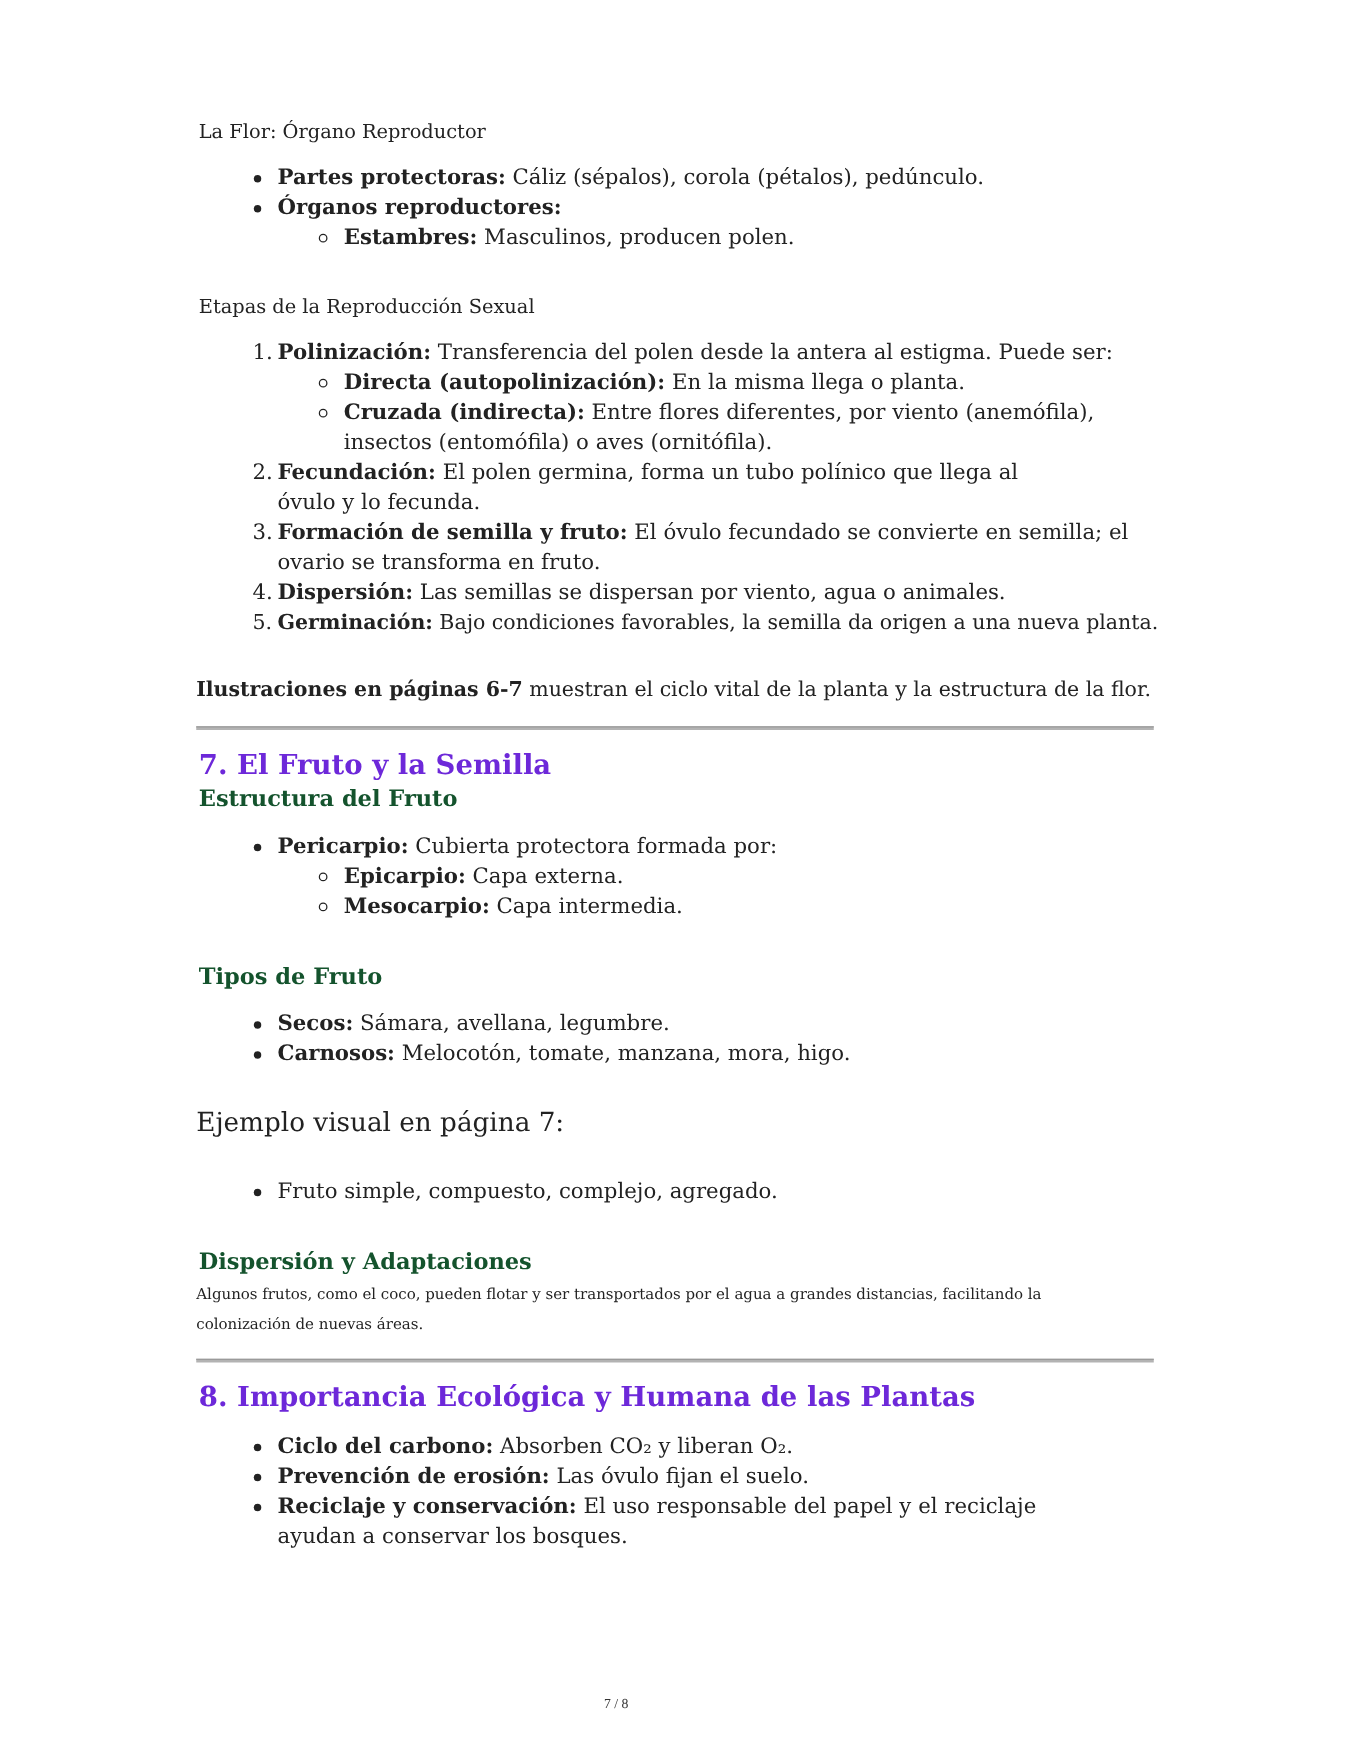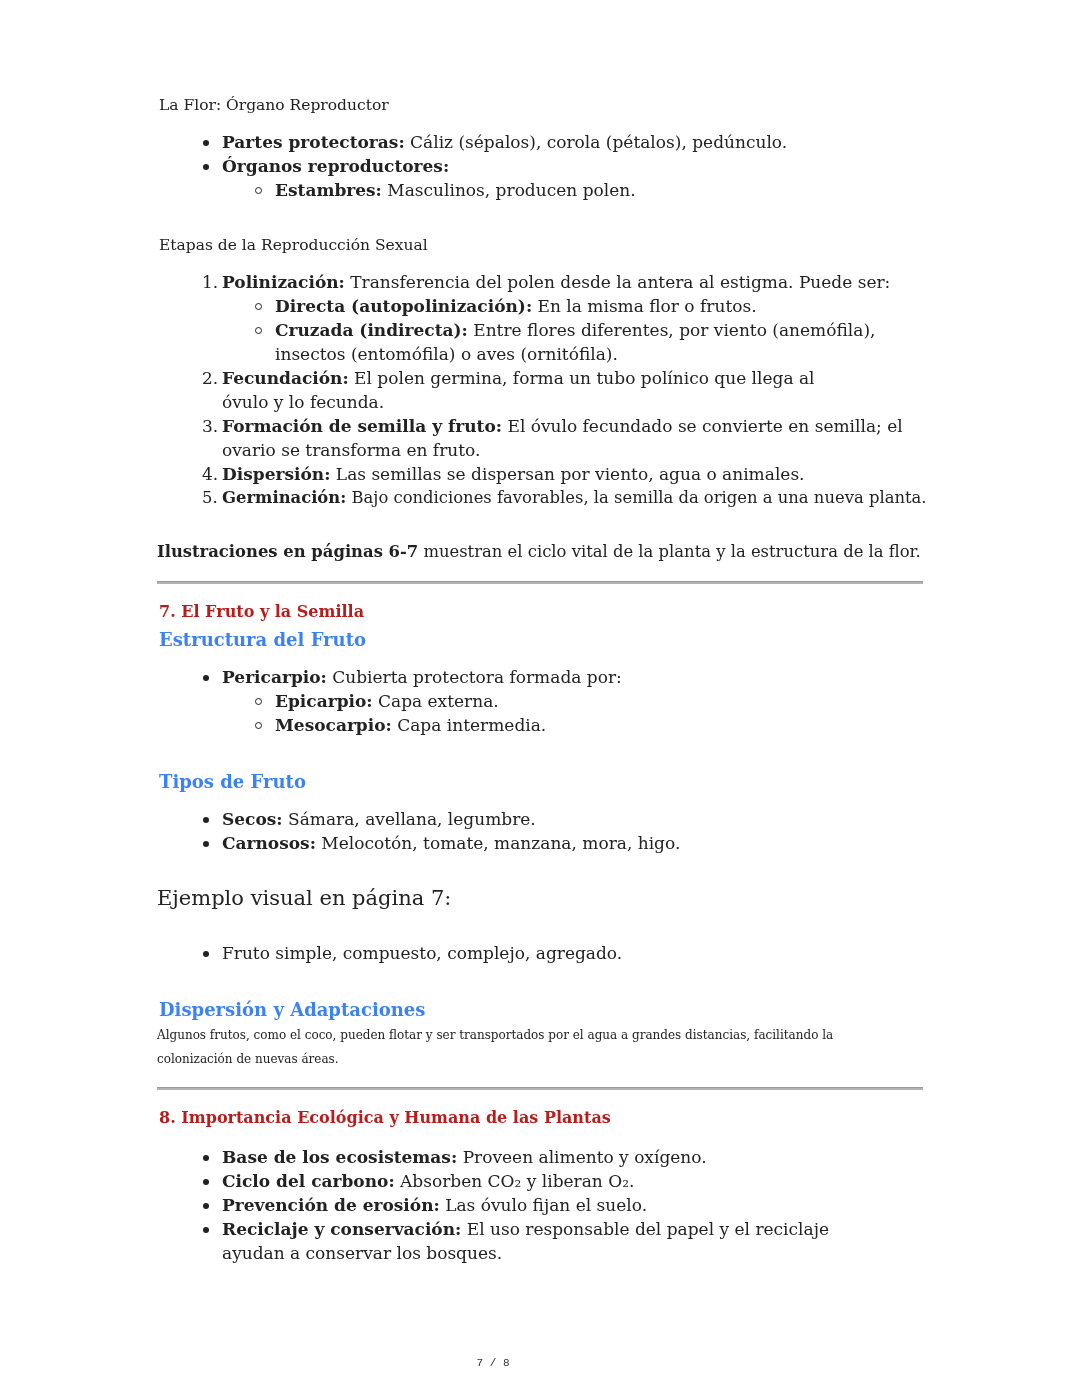--- a/index.html
+++ b/index.html
@@ -23,31 +23,31 @@
   }
   .sub-h {
     font-weight: normal;
     font-size: 15.5px;
     line-height: 26px;
     margin: 0 0 0 2px;
     color: #222;
   }
   .section-h {
     font-weight: bold;
-    font-size: 16px;
+    font-size: 22px;
     line-height: 30px;
     margin: 0 0 0 2px;
-    color: #b91c1c;
+    color: #6d28d9;
   }
   .sub-h2 {
     font-weight: bold;
     font-size: 18px;
     line-height: 26px;
     margin: 0 0 0 2px;
-    color: #3b82f6;
+    color: #14532d;
   }
   ul, ol {
     margin: 12px;
     padding: 0;
     list-style: none;
   }
   li {
     font-size: 17px;
     line-height: 24px;
     position: relative;
@@ -90,21 +90,21 @@
     background: #b3b3b3;
     border-top: 1px solid #9a9a9a;
     margin: 0;
   }
   .footer {
     position: absolute;
     top: 1357px;
     left: 0;
     width: 986px;
     text-align: center;
-    font-family: Liberation Mono, monospace;
+    font-family: Liberation Serif, serif;
     font-size: 11px;
     color: #333;
   }
 </style>
 </head>
 <body>
 
 <div class="page">
 
   <div class="sub-h">La Flor: Órgano Reproductor</div>
@@ -112,21 +112,21 @@
     <li class="l1 bul"><b>Partes protectoras:</b><span> Cáliz (sépalos), corola (pétalos), pedúnculo.</span></li>
     <li class="l1 bul"><b>Órganos reproductores:</b><span></span></li>
     <li class="l2 circ"><b>Estambres:</b><span> Masculinos, producen polen.</span></li>
   </ul>
 
   <div style="height:18px"></div>
 
   <div class="sub-h">Etapas de la Reproducción Sexual</div>
   <ol>
     <li class="l1"><span class="num">1.</span><b>Polinización:</b><span> Transferencia del polen desde la antera al estigma. Puede ser:</span></li>
-    <li class="l2 circ"><b>Directa (autopolinización):</b><span> En la misma flor o frutos.</span></li>
+    <li class="l2 circ"><b>Directa (autopolinización):</b><span> En la misma llega o planta.</span></li>
     <li class="l2 circ" style="padding-right:10px"><b>Cruzada (indirecta):</b><span> Entre flores diferentes, por viento (anemófila), insectos (entomófila) o aves (ornitófila).</span></li>
     <li class="l1" style="padding-right:60px"><span class="num">2.</span><b>Fecundación:</b><span> El polen germina, forma un tubo polínico que llega al óvulo y lo fecunda.</span></li>
     <li class="l1"><span class="num">3.</span><b>Formación de semilla y fruto:</b><span> El óvulo fecundado se convierte en semilla; el ovario se transforma en fruto.</span></li>
     <li class="l1"><span class="num">4.</span><b>Dispersión:</b><span> Las semillas se dispersan por viento, agua o animales.</span></li>
     <li class="l1" style="white-space:nowrap; font-size:16.4px"><span class="num">5.</span><b>Germinación:</b><span> Bajo condiciones favorables, la semilla da origen a una nueva planta.</span></li>
   </ol>
 
   <div style="height:18px"></div>
 
   <p class="para" style="white-space:nowrap; font-size:16.4px">
@@ -165,20 +165,19 @@
 
   <div class="sub-h2">Dispersión y Adaptaciones</div>
   <p class="para" style="padding-right:50px">Algunos frutos, como el coco, pueden flotar y ser transportados por el agua a grandes distancias, facilitando la colonización de nuevas áreas.</p>
 
   <div style="height:16px"></div>
   <div class="hr"></div>
   <div style="height:13px"></div>
 
   <div class="section-h">8. Importancia Ecológica y Humana de las Plantas</div>
   <ul>
-    <li class="l1 bul"><b>Base de los ecosistemas:</b><span> Proveen alimento y oxígeno.</span></li>
     <li class="l1 bul"><b>Ciclo del carbono:</b><span> Absorben CO₂ y liberan O₂.</span></li>
     <li class="l1 bul"><b>Prevención de erosión:</b><span> Las óvulo fijan el suelo.</span></li>
     <li class="l1 bul" style="padding-right:50px"><b>Reciclaje y conservación:</b><span> El uso responsable del papel y el reciclaje ayudan a conservar los bosques.</span></li>
   </ul>
 </div>
 
 <div class="footer">7 / 8</div>
 
 </body></html>

